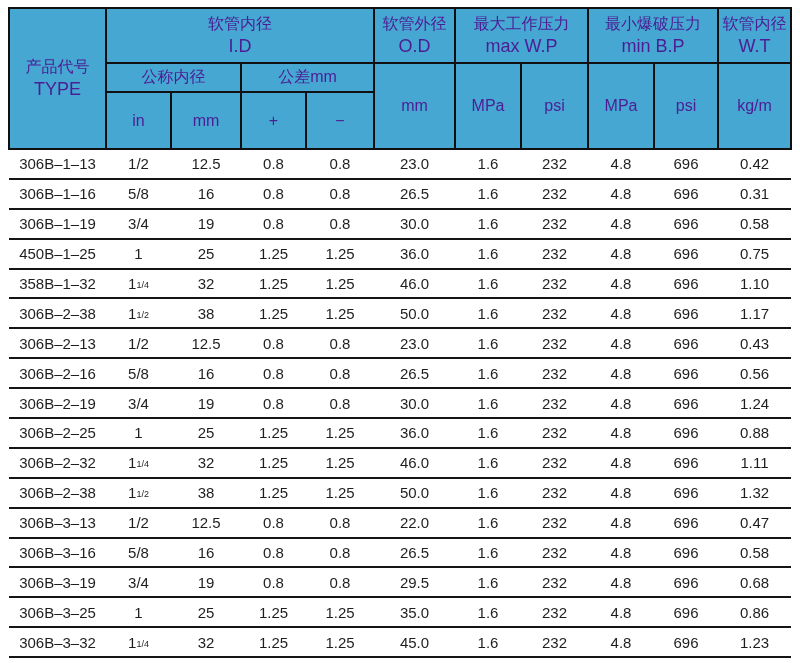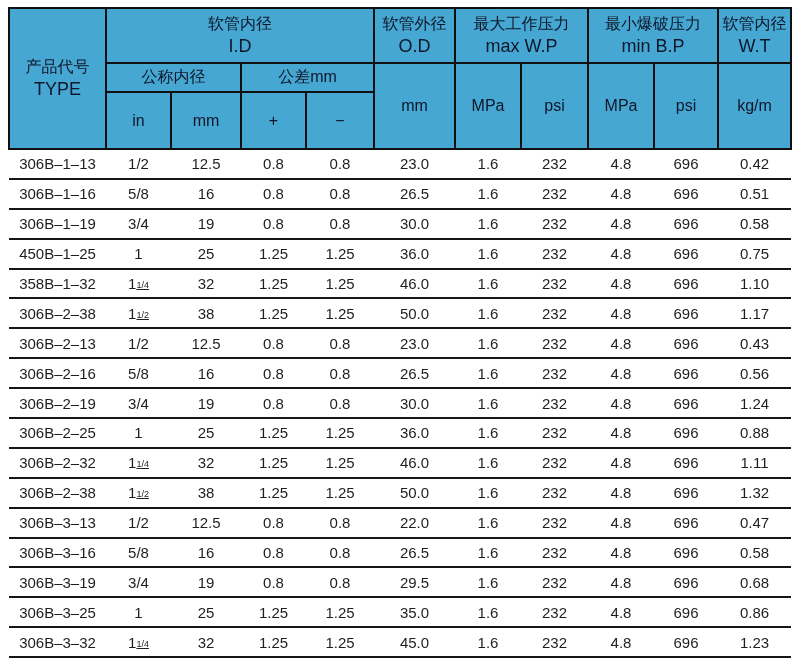--- a/index.html
+++ b/index.html
@@ -10,42 +10,42 @@
   }
   table.spec{
     position:absolute;left:8px;top:7px;
     width:782px;height:644px;
     border-collapse:collapse;table-layout:fixed;
   }
   
   thead th{
     background:#46a7d2;
     border:2px solid #101010;
-    color:#0f172a;
+    color:#4c1d95;
     font-weight:normal;
     text-align:center;vertical-align:middle;
     padding:0;
   }
   .zh{display:block;font-size:16px;line-height:1.4;}
   .en{display:block;font-size:18px;line-height:1.3;}
   .unit{font-size:16px;}
   tr.h-r1{height:55px;}
   tr.h-r2{height:29px;}
   tr.h-r3{height:57px;}
   
   tbody td{
     border-top:2px solid #151515;
     border-left:none;border-right:none;border-bottom:none;
     text-align:center;vertical-align:middle;
     font-size:15px;color:#1e1e1e;
     padding:0;
     height:27.9px;
   }
   tbody tr:last-child td{border-bottom:2px solid #151515;}
-  .frac{font-size:9px;vertical-align:1px;text-decoration:underline;}
+  .frac{font-size:9px;vertical-align:1px;}
 </style>
 </head>
 <body>
 
 <table class="spec">
   <colgroup>
     <col style="width:97px">
       <col style="width:65px">
       <col style="width:70px">
     <col style="width:65px">
@@ -135,21 +135,21 @@
     <td><span>306B–1–16</span></td>
     <td><span>5/8</span><span class="frac"></span></td>
     <td><span>16</span></td>
     <td><span>0.8</span></td>
     <td><span>0.8</span></td>
     <td><span>26.5</span></td>
     <td><span>1.6</span></td>
     <td><span>232</span></td>
     <td><span>4.8</span></td>
     <td><span>696</span></td>
-    <td><span>0.51</span></td>
+    <td><span>0.31</span></td>
   </tr>
       <tr>
     <td><span>306B–1–19</span></td>
     <td><span>3/4</span><span class="frac"></span></td>
     <td><span>19</span></td>
     <td><span>0.8</span></td>
     <td><span>0.8</span></td>
     <td><span>30.0</span></td>
     <td><span>1.6</span></td>
     <td><span>232</span></td>

